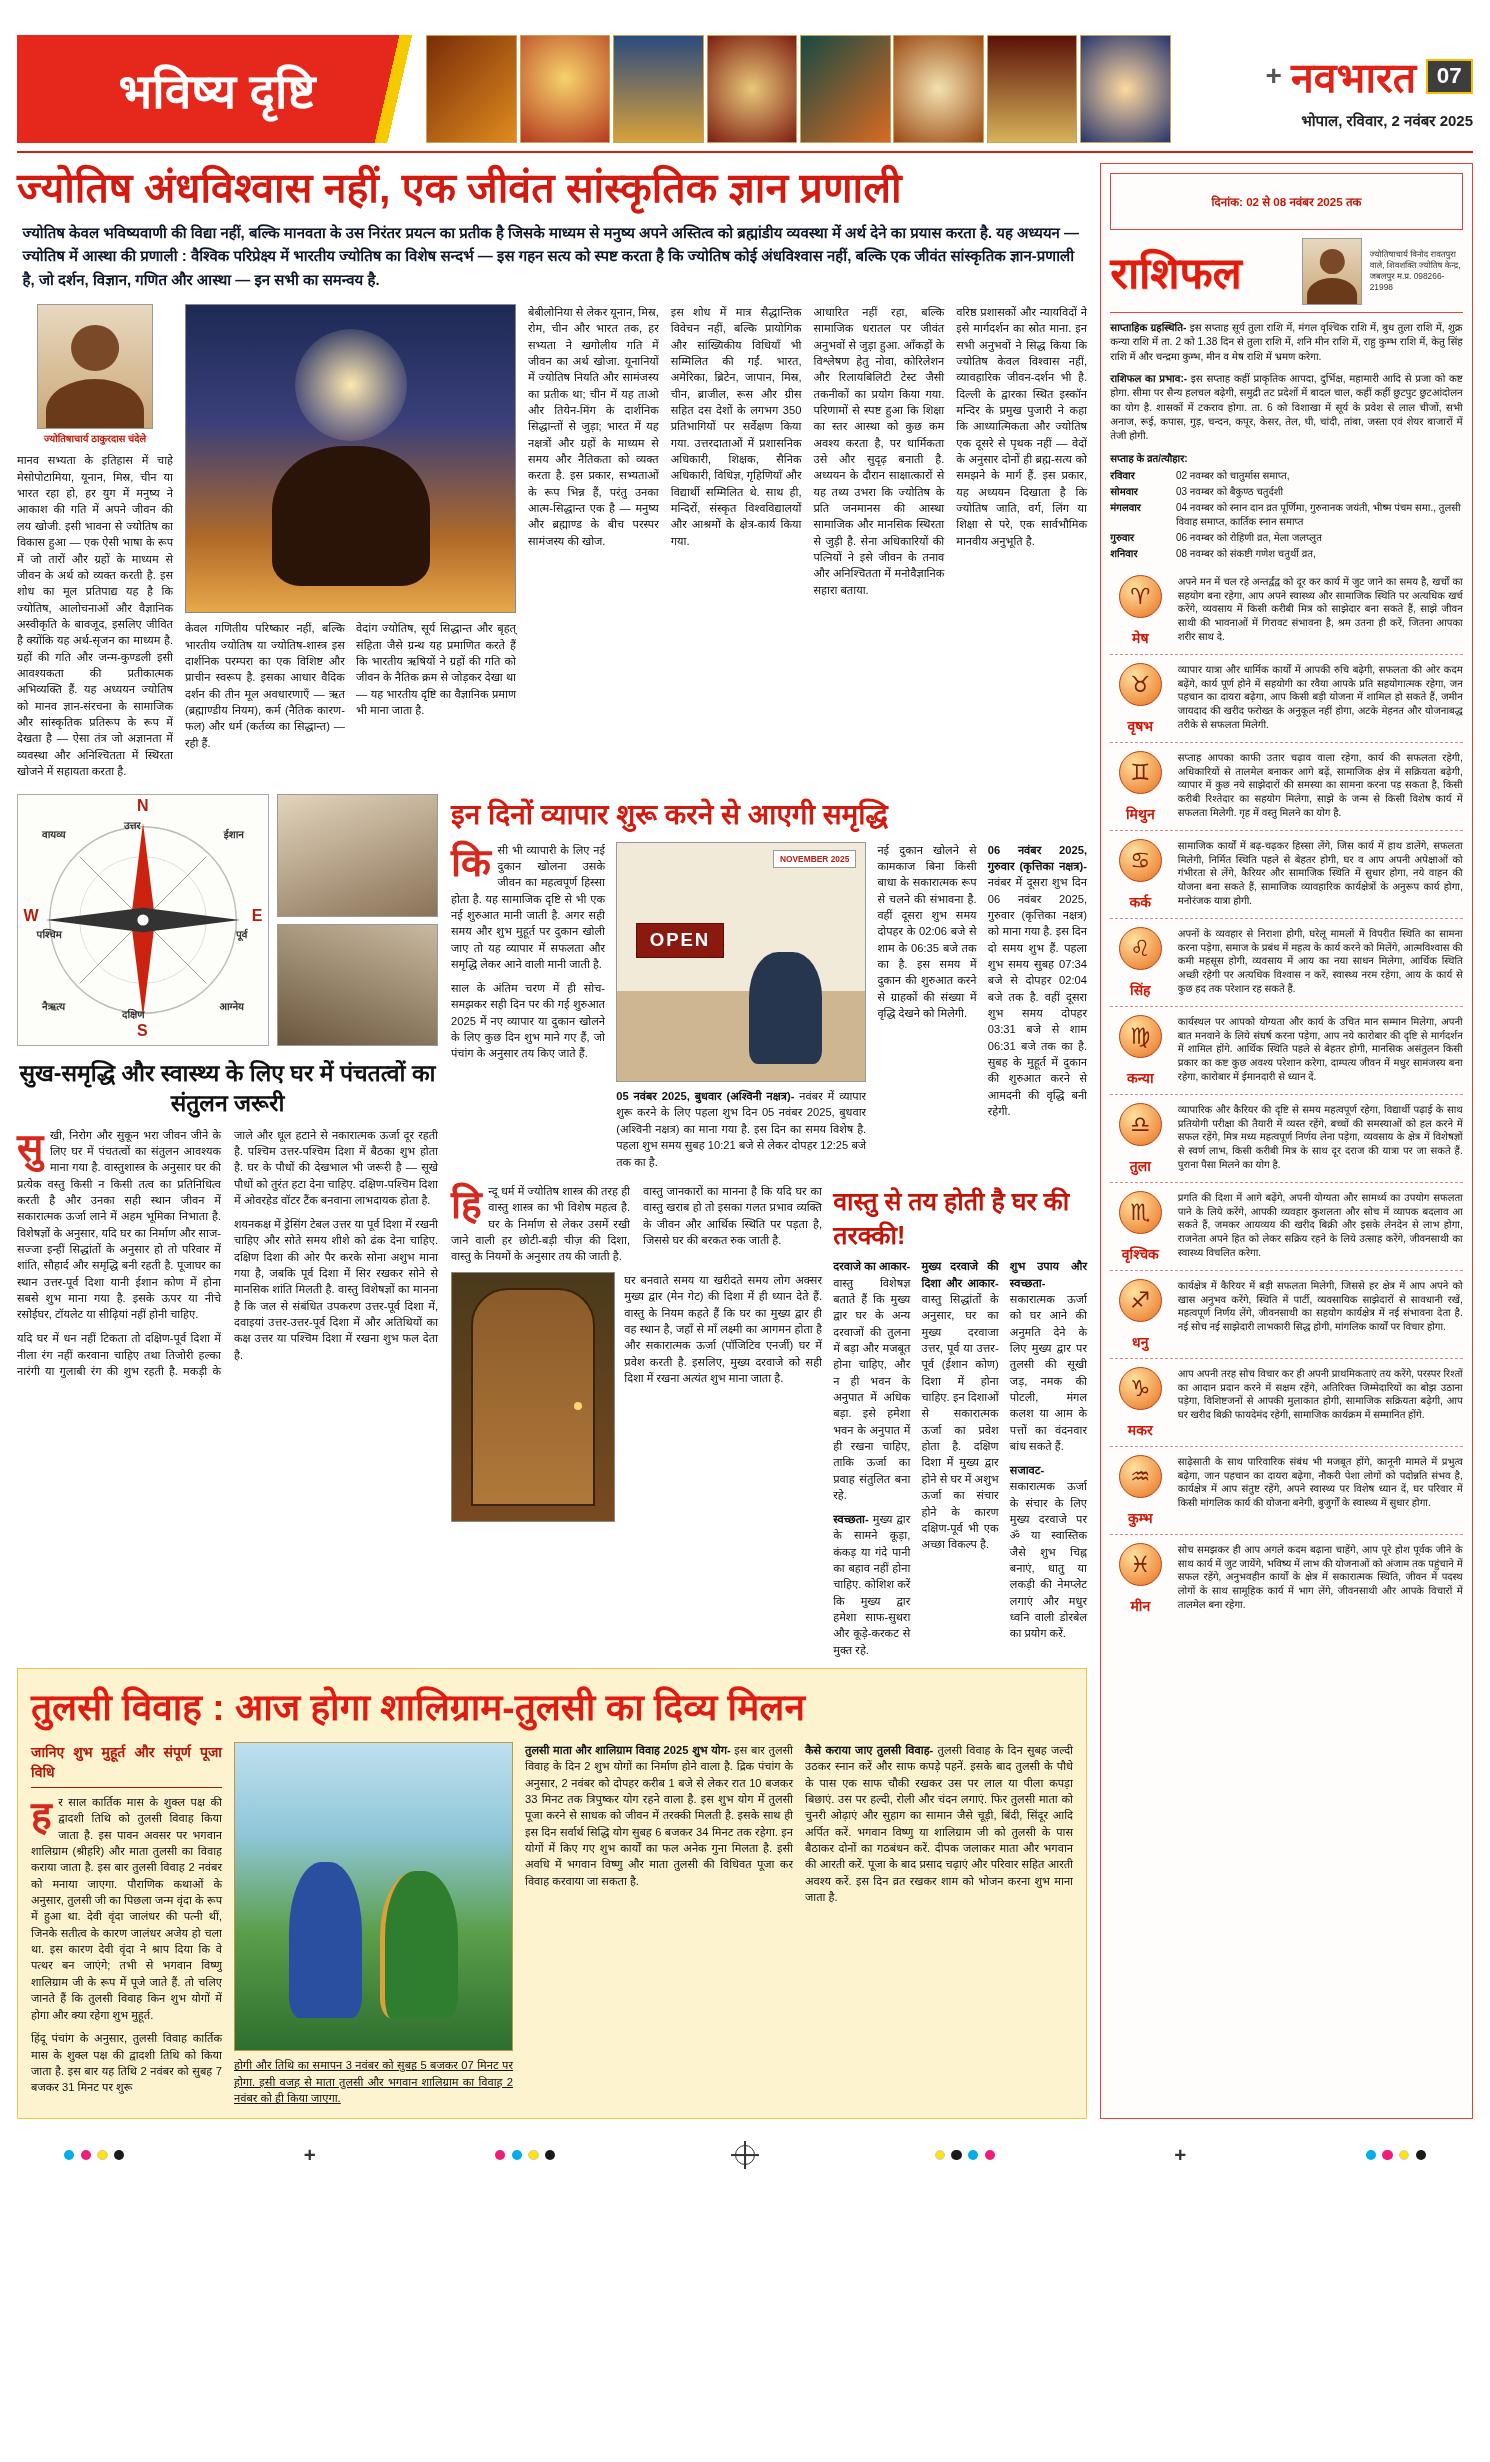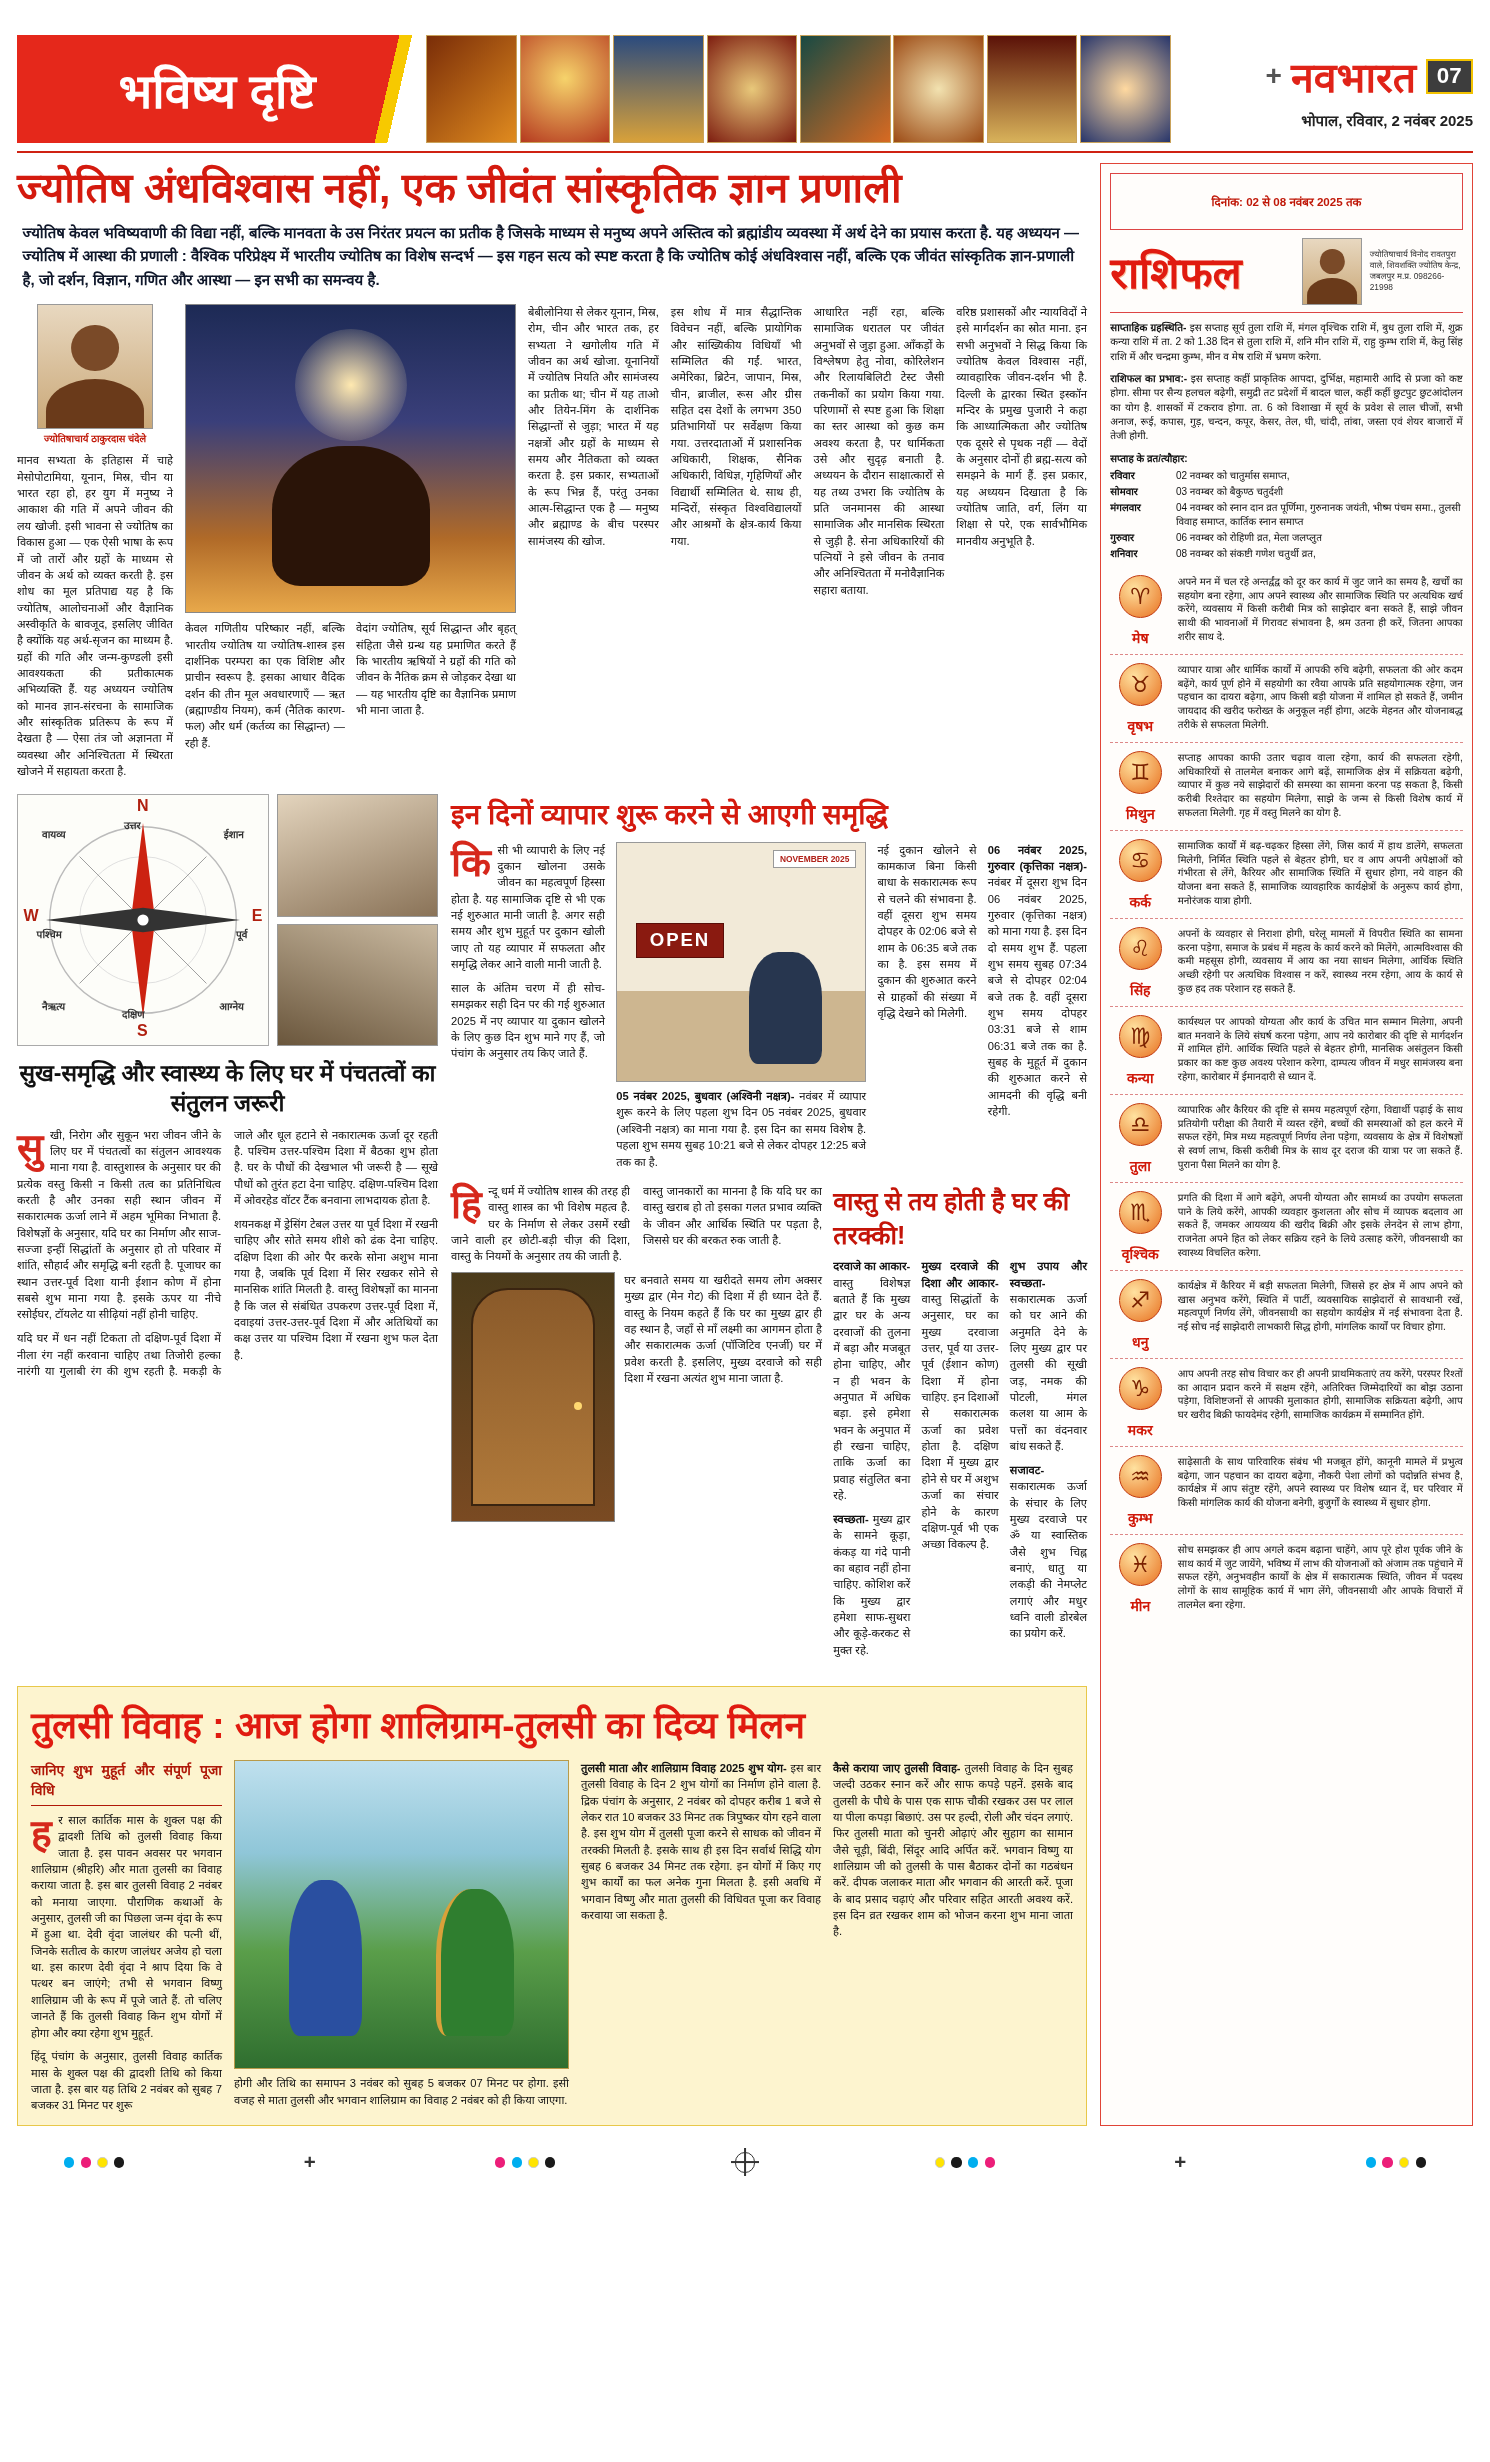--- a/index.html
+++ b/index.html
@@ -92,26 +92,26 @@
   .door-img::before{content:"";position:absolute;inset:15px 18.6px;background:linear-gradient(#8a5a2a,#b0793a);
                     border-radius:37px 37px 0 0;border:2.8px solid #3a2410;}
   .door-img::after{content:"";position:absolute;top:52%;right:32px;width:8.4px;height:8.4px;border-radius:50%;background:#ffd870;}
   .door-side{flex:1;min-width:0;}
   .vastu-block{flex:1;min-width:0;}
   .vastu-head{color:#c41408;font-size:25px;font-weight:800;margin:0 0 7.5px;}
   .vastu-cols{display:flex;gap:11.2px;}
   .vcol{flex:1;min-width:0;}
   .vcol p{margin:0 0 7.5px;}
   
-  .tulsi{background:#fdf4cf;border:0.9px solid #e8c84a;margin-top:20px;padding:11.2px 13px;}
+  .tulsi{background:#fdf4cf;border:0.9px solid #e8c84a;margin-top:2px;padding:11.2px 13px;}
   .tulsi-head{color:#e01b10;font-size:37px;font-weight:800;margin:0 0 11.2px;}
   .tulsi-row{display:flex;gap:12px;}
   .t-c1{flex:none;width:191px;}
   .kicker{color:#b01808;font-weight:bold;font-size:14px;border-bottom:0.9px solid #b01808;padding-bottom:3.7px;margin-bottom:6.5px;}
-  .tulsi-figcol{flex:none;width:335px;}
+  .tulsi-figcol{flex:none;width:279px;text-decoration:underline;}
   .t-illus{height:307px;border:0.9px solid #b89a4a;position:relative;overflow:hidden;
            background:linear-gradient(180deg,#bfe0ee 0%,#8fc6d8 30%,#5a9e4a 62%,#2f6e2f 100%);}
   .t-illus::before{content:"";position:absolute;bottom:32px;left:54px;width:73px;height:156px;
                    background:#2a4fa0;border-radius:45% 45% 14% 14%;}
   .t-illus::after{content:"";position:absolute;bottom:32px;right:54px;width:73px;height:147px;
                   background:#2f7e2f;border-radius:45% 45% 14% 14%;border-left:5.6px solid #d8a13a;}
   .t-under{margin-top:6.5px;}
   .t-c2,.t-c3{flex:1;min-width:0;}
   
   .sb-date{border:0.9px solid #d44;color:#c01808;font-size:11.6px;font-weight:bold;text-align:center;

